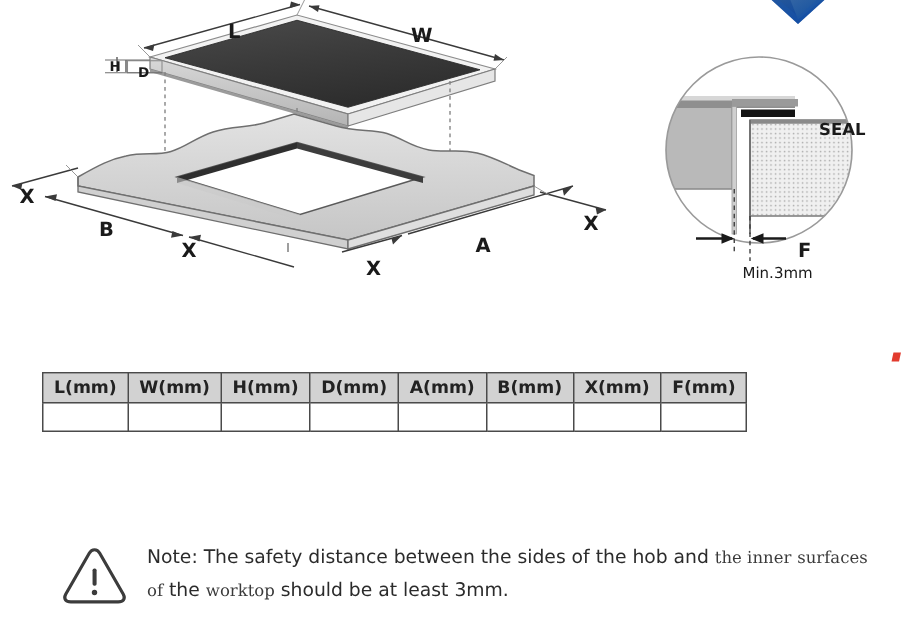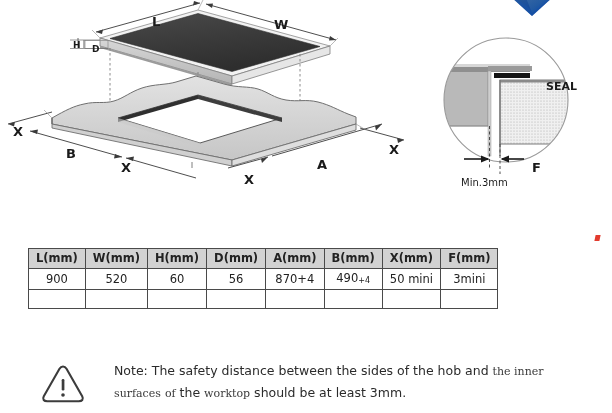--- a/index.html
+++ b/index.html
@@ -31,36 +31,36 @@
 
   
   #spec-table{
     position:absolute;left:28px;top:248px;
     border-collapse:collapse;
     background:#ffffff;
   }
   #spec-table th,#spec-table td{
     border:1px solid #4a4a4a;
     padding:0 7px;
-    text-align:center;
+    text-align:right;
     font-size:11.5px;
     color:#222;
     font-family:"DejaVu Sans","Liberation Sans",sans-serif;
   }
   #spec-table th{
     background:#d2d2d2;font-weight:bold;height:19px;line-height:19px;
   }
   #spec-table td{height:19px;line-height:19px;background:#fff;}
   #spec-table tr.filler td{height:18px;}
   .sub{font-size:8px;vertical-align:baseline;position:relative;top:1px;}
 
   
   #note-block{
     position:absolute;left:40px;top:358px;width:540px;
-    display:flex;align-items:center;gap:28px;
+    display:flex;align-items:center;gap:12px;
   }
   #warning-icon{width:46px;height:42px;flex:0 0 46px;margin-top:4px;}
   #note-text{
     font-size:12.5px;color:#2b2b2b;line-height:21px;
     font-family:"DejaVu Sans","Liberation Sans",sans-serif;
     padding-top:2px;
   }
   .serif-sm{
     font-family:"DejaVu Serif","Liberation Serif",serif;
     font-size:11px;color:#3a3a3a;
@@ -238,48 +238,38 @@
     <line x1="80" y1="116" x2="80" y2="146" stroke="#3a3a3a" stroke-width="0.9" stroke-dasharray="3,2.5"></line>
 
     <line x1="44" y1="131" x2="68" y2="131" stroke="#1a1a1a" stroke-width="1.6"></line>
     <polygon points="69.5,131 61,127.5 61,134.5" fill="#1a1a1a"></polygon>
     <line x1="104" y1="131" x2="82" y2="131" stroke="#1a1a1a" stroke-width="1.6"></line>
     <polygon points="80.5,131 89,127.5 89,134.5" fill="#1a1a1a"></polygon>
   </svg>
 
   <div class="dimlabel dl-seal" style="left:527px;top:80px;">SEAL</div>
   <div class="dimlabel" style="left:532px;top:160px;font-size:13px;">F</div>
-  <div class="dl-min" style="position:absolute;left:461px;top:177px;">Min.3mm</div>
+  <div class="dl-min" style="position:absolute;left:495px;top:177px;">Min.3mm</div>
 
   <div id="red-mark"></div>
 
   <table id="spec-table">
     <thead>
       <tr>
         <th>L(mm)</th>
         <th>W(mm)</th>
         <th>H(mm)</th>
         <th>D(mm)</th>
         <th>A(mm)</th>
         <th>B(mm)</th>
         <th>X(mm)</th>
         <th>F(mm)</th>
       </tr>
     </thead>
     <tbody>
-      <tr>
-        <td>900</td>
-        <td>520</td>
-        <td>60</td>
-        <td>56</td>
-        <td>870+4</td>
-        <td><span>490</span><span class="sub">+4</span></td>
-        <td>50 mini</td>
-        <td>3mini</td>
-      </tr>
       <tr class="filler">
         <td></td>
         <td></td>
         <td></td>
         <td></td>
         <td></td>
         <td></td>
         <td></td>
         <td></td>
       </tr>

